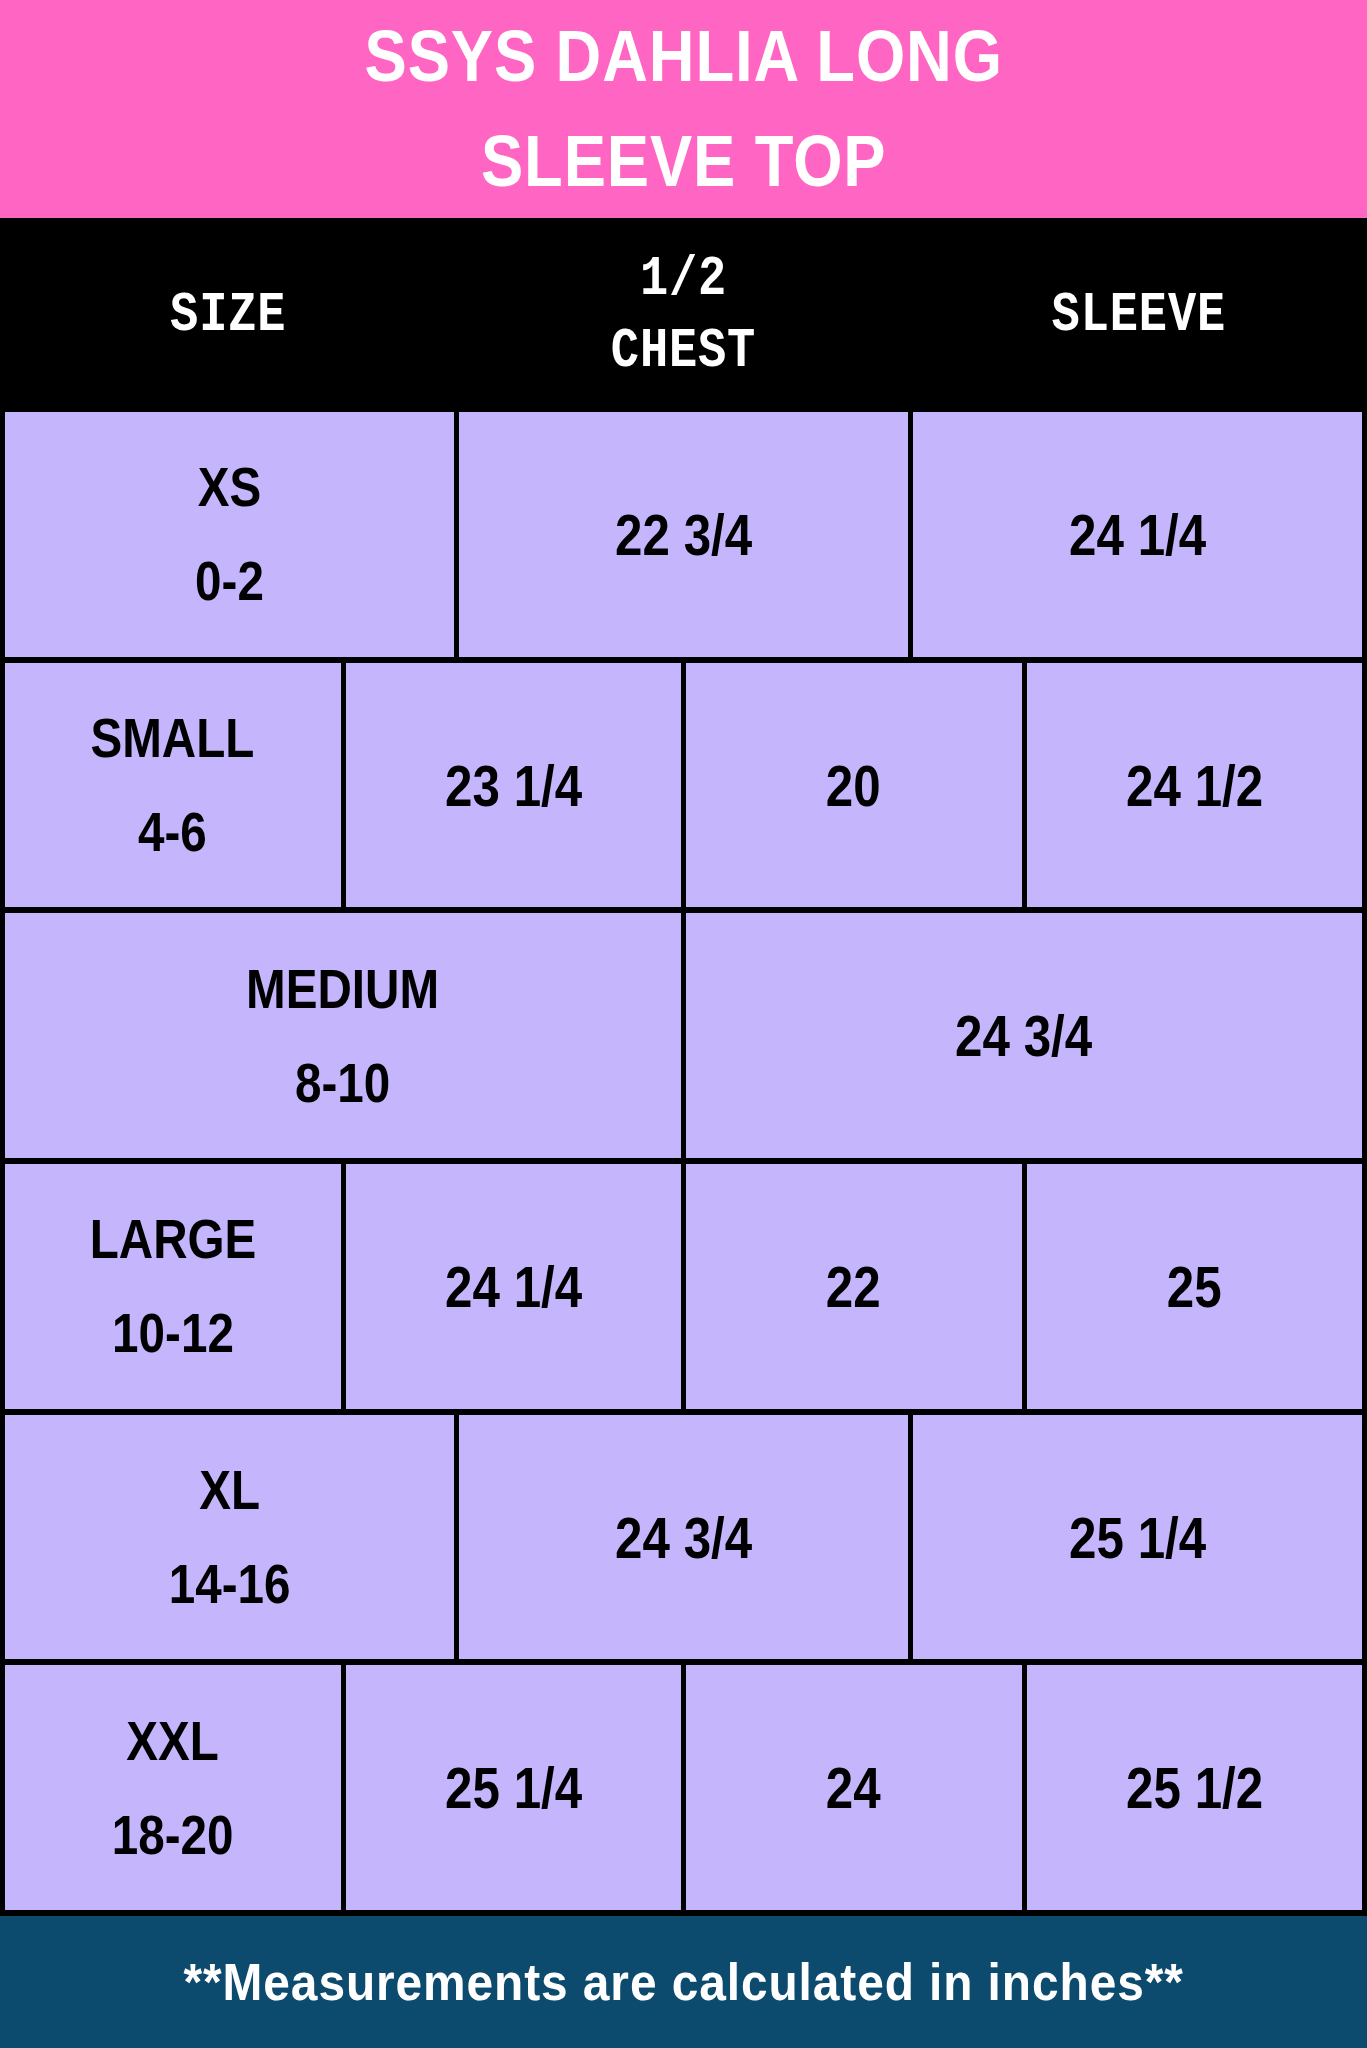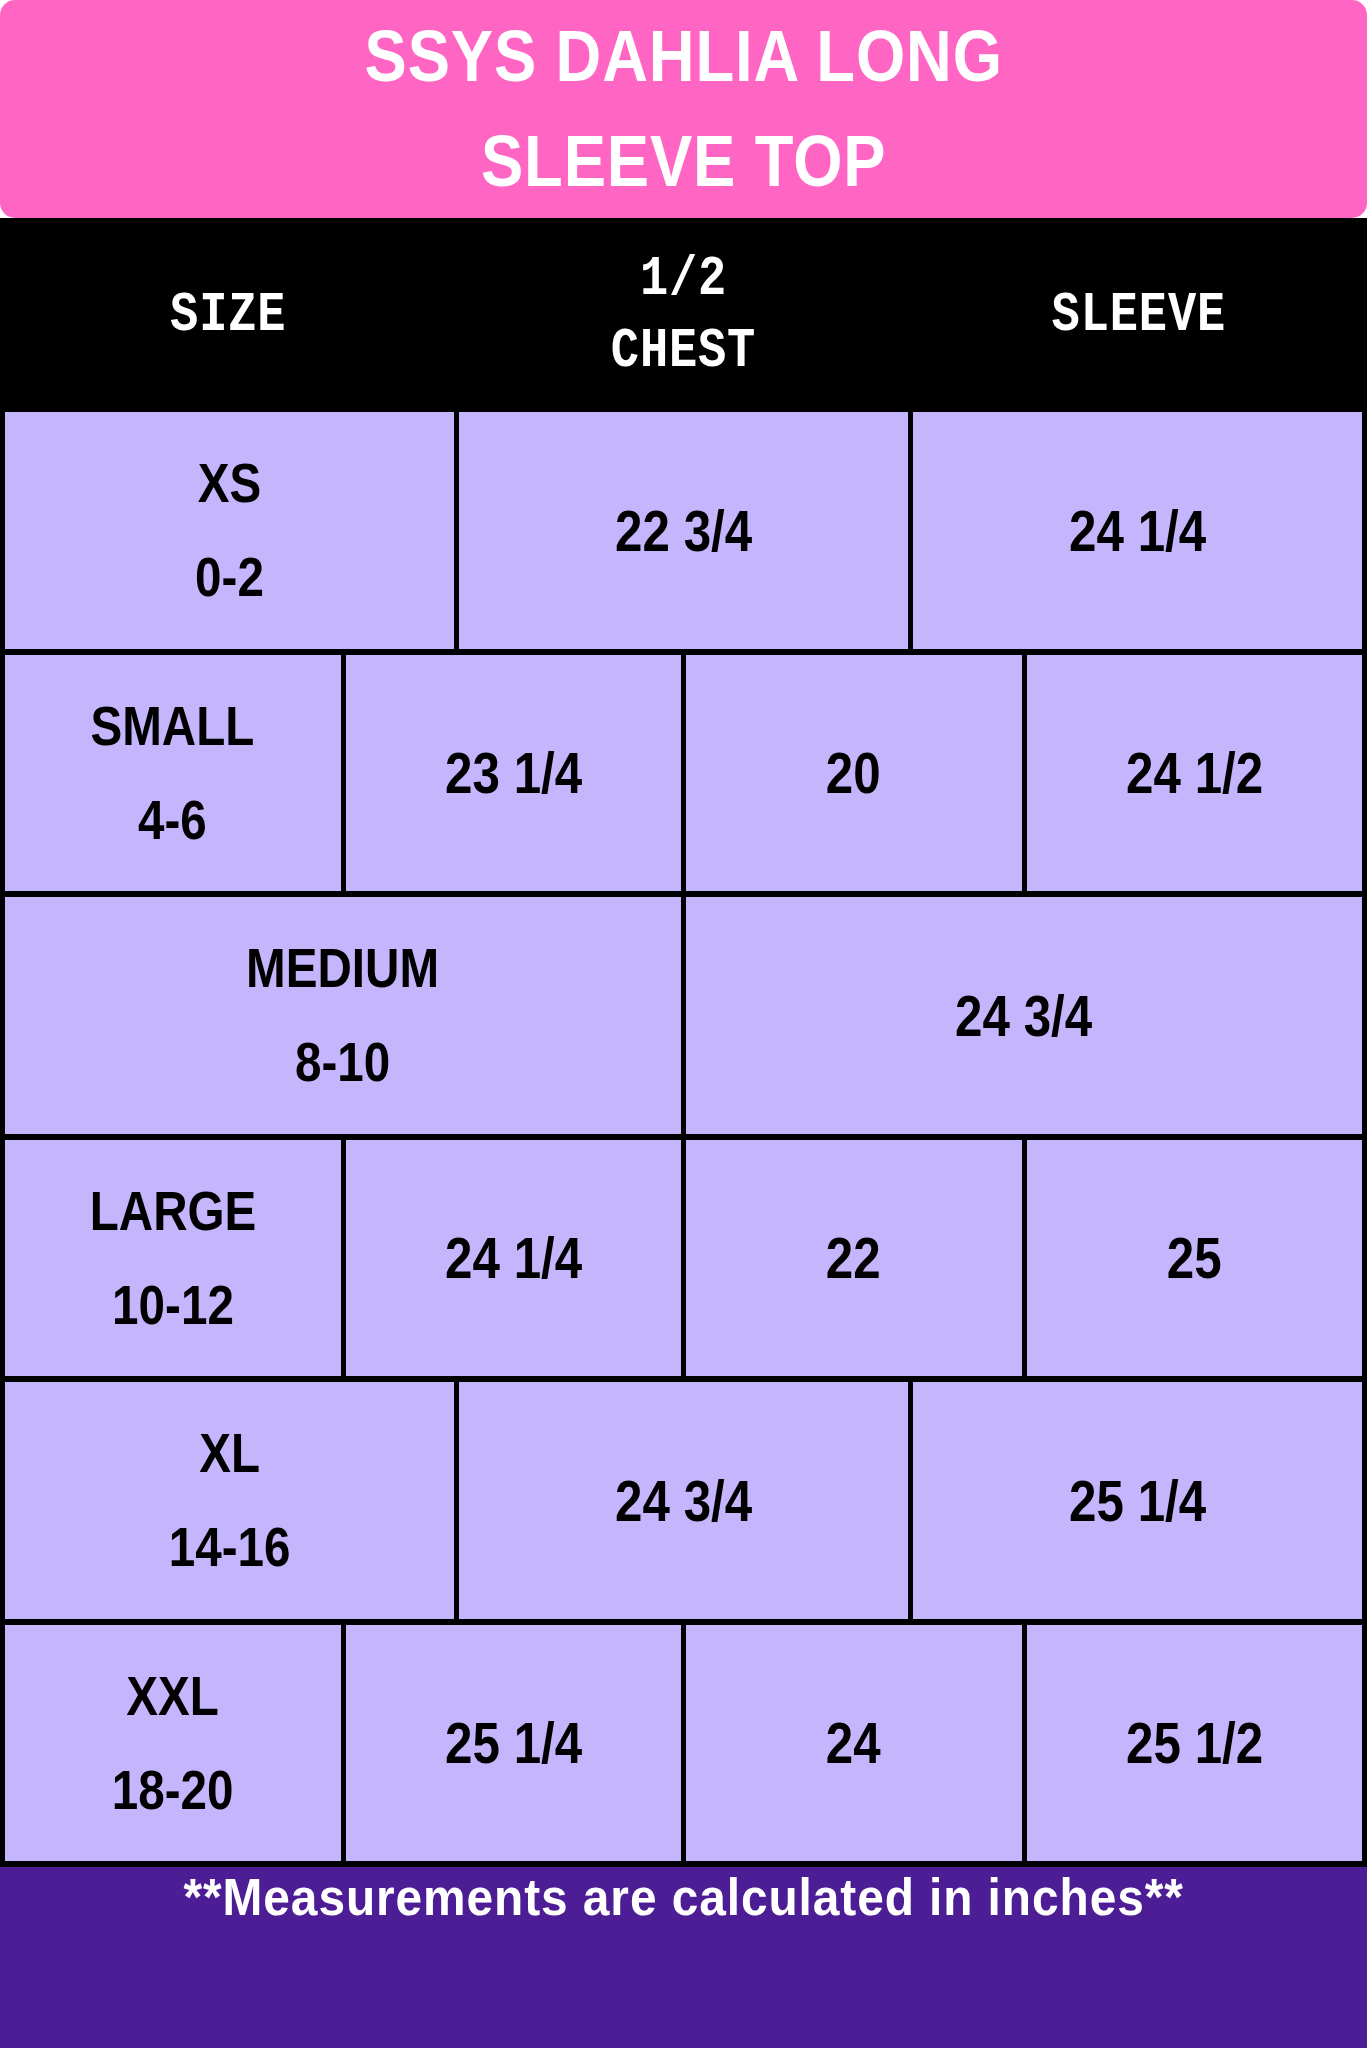--- a/index.html
+++ b/index.html
@@ -15,21 +15,20 @@
     overflow: hidden;
   }
   
   .title-band {
     height: 218px;
     background: #FF66C4;
     color: #ffffff;
     display: flex;
     align-items: center;
     justify-content: center;
-    border-radius: 15px;
   }
   .txt {
     display: block;
     white-space: pre-line;
     text-align: center;
   }
   .title-text {
     font-size: 72px;
     line-height: 105px;
     letter-spacing: 1px;
@@ -82,25 +81,25 @@
     font-size: 58px;
     transform: scaleX(0.85);
   }
   .size-text {
     font-size: 56px;
     line-height: 94px;
     transform: scaleX(0.85);
   }
   
   .footer-band {
-    height: 181px;
-    background: #4c1d95;
+    height: 132px;
+    background: #0c4a6e;
     color: #ffffff;
     display: flex;
-    align-items: flex-start;
+    align-items: center;
     justify-content: center;
   }
   .footer-text {
     font-size: 52px;
     letter-spacing: 1px;
     transform: scaleX(0.92);
   }
 </style>
 </head>
 <body>

